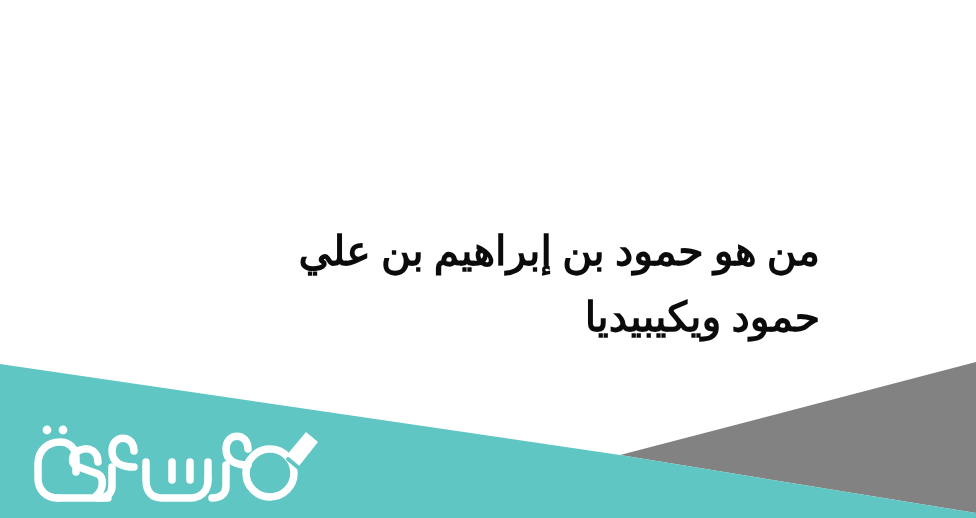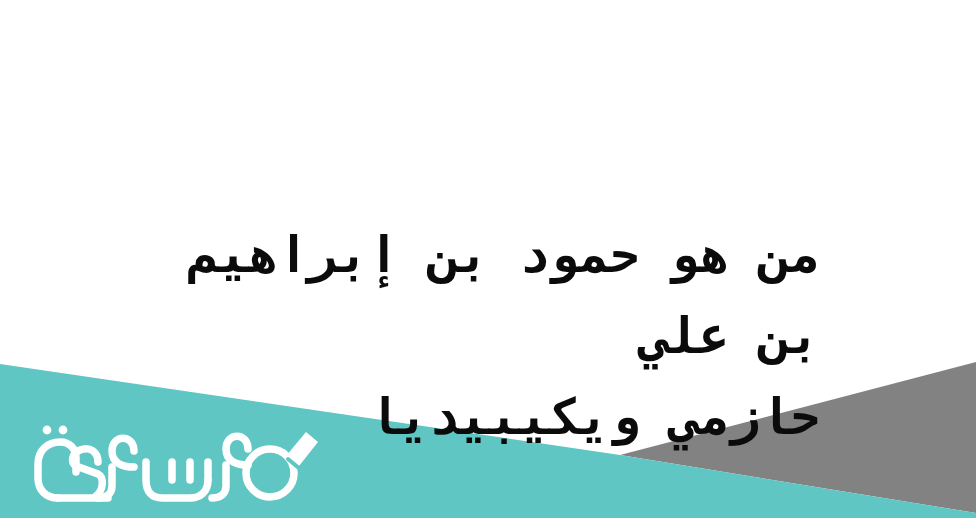--- a/index.html
+++ b/index.html
@@ -31,23 +31,23 @@
 
   
   #headline {
     position: absolute;
     right: 156px;
     left: 152px;
     top: 218px;
     text-align: right;
     direction: rtl;
     color: #0b0b0b;
-    font-family: Liberation Mono, monospace;
+    font-family: Liberation Serif, serif;
     font-weight: 700;
-    font-size: 50px;
+    font-size: 41px;
     line-height: 1.62;
     letter-spacing: 0;
     white-space: normal;
   }
   #headline .hl-line {
     display: block;
   }
 
   
   #logo {
@@ -69,21 +69,21 @@
 <div id="card" style="width: 976px; height: 518px; background: rgb(255, 255, 255);">
 
   <svg id="shapes" viewBox="0 0 976 518" preserveAspectRatio="none" aria-hidden="true">
     <rect x="0" y="0" width="976" height="518" fill="#FFFFFF"></rect>
     <polygon id="shape-gray" points="976,362 620,455 976,513" fill="#828282"></polygon>
     <polygon id="shape-teal" points="0,364 620,455 976,513 976,518 0,518" fill="#5FC6C4"></polygon>
   </svg>
 
   <div id="headline" style="direction: rtl; text-align: right; color: rgb(11, 11, 11);">
     <span class="hl-line">من هو حمود بن إبراهيم بن علي</span>
-    <span class="hl-line">حازمي ويكيبيديا</span>
+    <span class="hl-line">حمود ويكيبيديا</span>
   </div>
 
   <div id="logo">
     <svg viewBox="0 0 310 92" preserveAspectRatio="xMinYMid meet" aria-hidden="true">
       <g fill="none" stroke="#FFFFFF" stroke-width="7.5" stroke-linecap="round" stroke-linejoin="round">
 
         <circle cx="258" cy="55" r="24"></circle>
 
         <path d="M236 31 C236 14 214 14 214 31 C214 44 226 47 236 47"></path>
         <path d="M214 47 L214 68 C214 76 208 80 200 80"></path>

